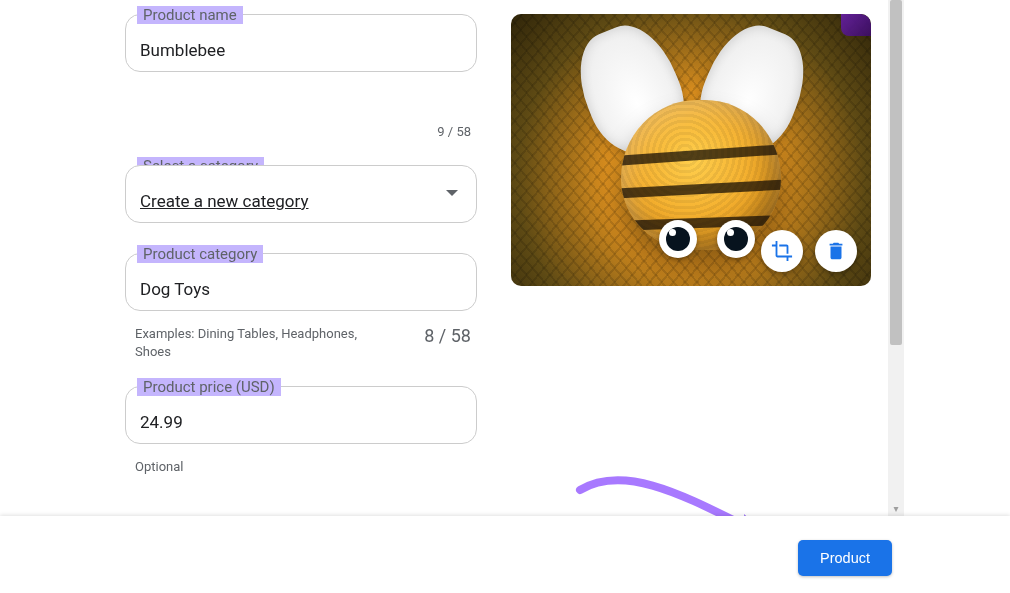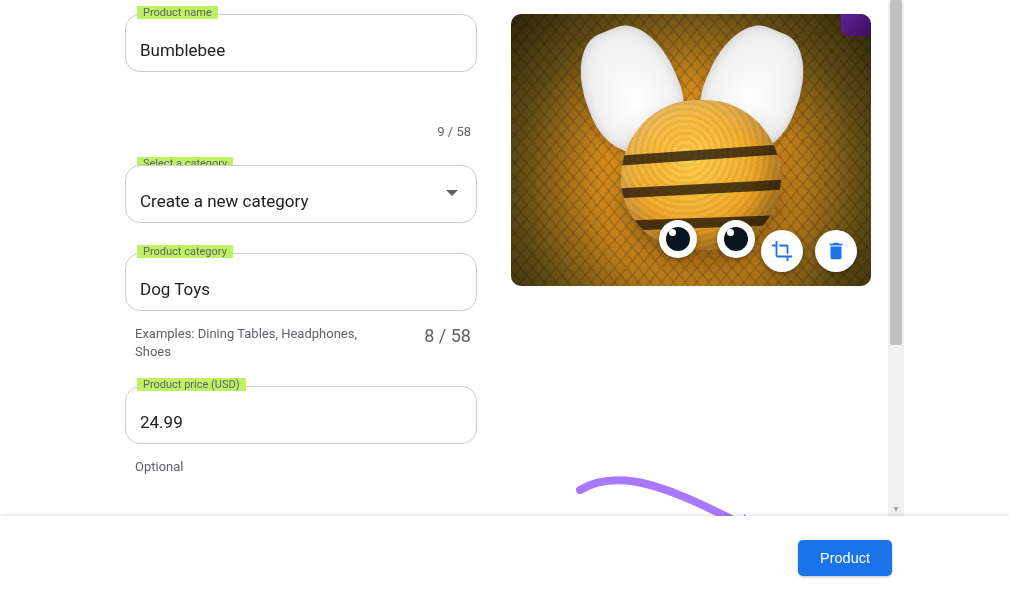--- a/index.html
+++ b/index.html
@@ -78,28 +78,29 @@
     padding: 22px 14px 8px 14px;
     font-size: 17px;
     color: #202124;
     outline: none;
     display: flex;
     align-items: center;
   }
   .field-input.select {
     padding-right: 18px;
     position: relative;
+    text-decoration: underline;
   }
   .field-label {
     position: absolute;
     top: -8px;
     left: 12px;
-    background: #bef264;
+    background: #c4b5fd;
     padding: 0 6px;
-    font-size: 11px;
+    font-size: 15px;
     color: #5f6368;
     text-align: center;
   }
   .field-counter {
     font-size: 13px;
     color: #5f6368;
     text-align: right;
     padding: 4px 6px 0 0;
     margin-top: 48px;
   }

